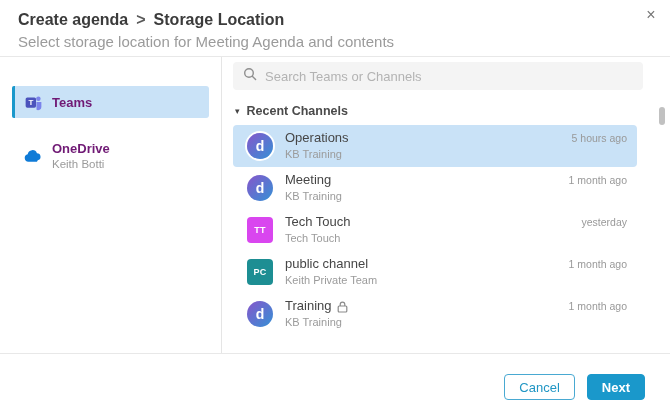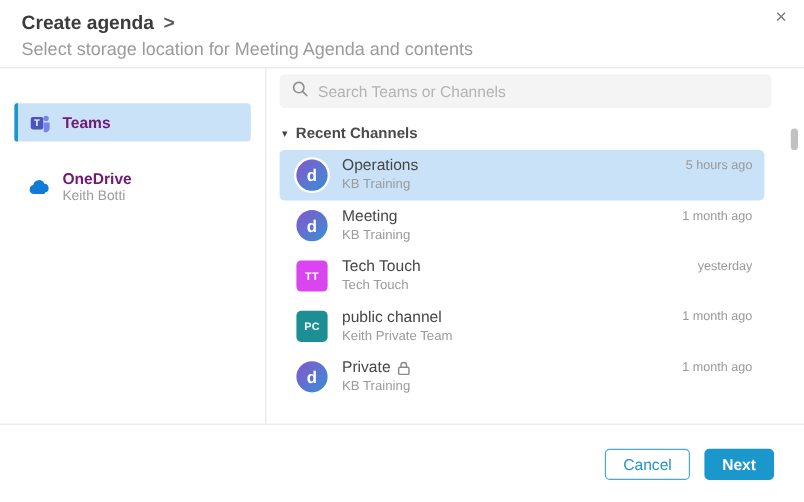--- a/index.html
+++ b/index.html
@@ -78,20 +78,21 @@
 </style>
 </head>
 <body>
 
 <div class="dialog">
 
   <div class="header">
     <div class="title-row">
       <span>Create agenda</span>
       <span class="title-sep">&gt;</span>
+      <span>Storage Location</span>
     </div>
     <div class="subtitle">Select storage location for Meeting Agenda and contents</div>
     <div class="close-btn">×</div>
   </div>
 
   <div class="body">
 
     <div class="sidebar">
       <div class="side-item selected">
         <span class="accent"></span>
@@ -177,21 +178,21 @@
               </span>
             <span class="ch-team">Keith Private Team</span>
           </span>
           <span class="ch-time">1 month ago</span>
         </div>
 
         <div class="channel-row">
           <span class="avatar circle">d</span>
           <span class="ch-text">
             <span class="ch-name-line">
-              <span class="ch-name">Private</span>
+              <span class="ch-name">Training</span>
               <span class="lock-icon">
                 <svg width="11" height="12" viewBox="0 0 11 12" fill="none" stroke="#8a8a8a" stroke-width="1.2">
                   <rect x="1.2" y="5" width="8.6" height="6" rx="1"></rect>
                   <path d="M3.2 5 V3.4 a2.3 2.3 0 0 1 4.6 0 V5"></path>
                 </svg>
               </span>
             </span>
             <span class="ch-team">KB Training</span>
           </span>
           <span class="ch-time">1 month ago</span>

